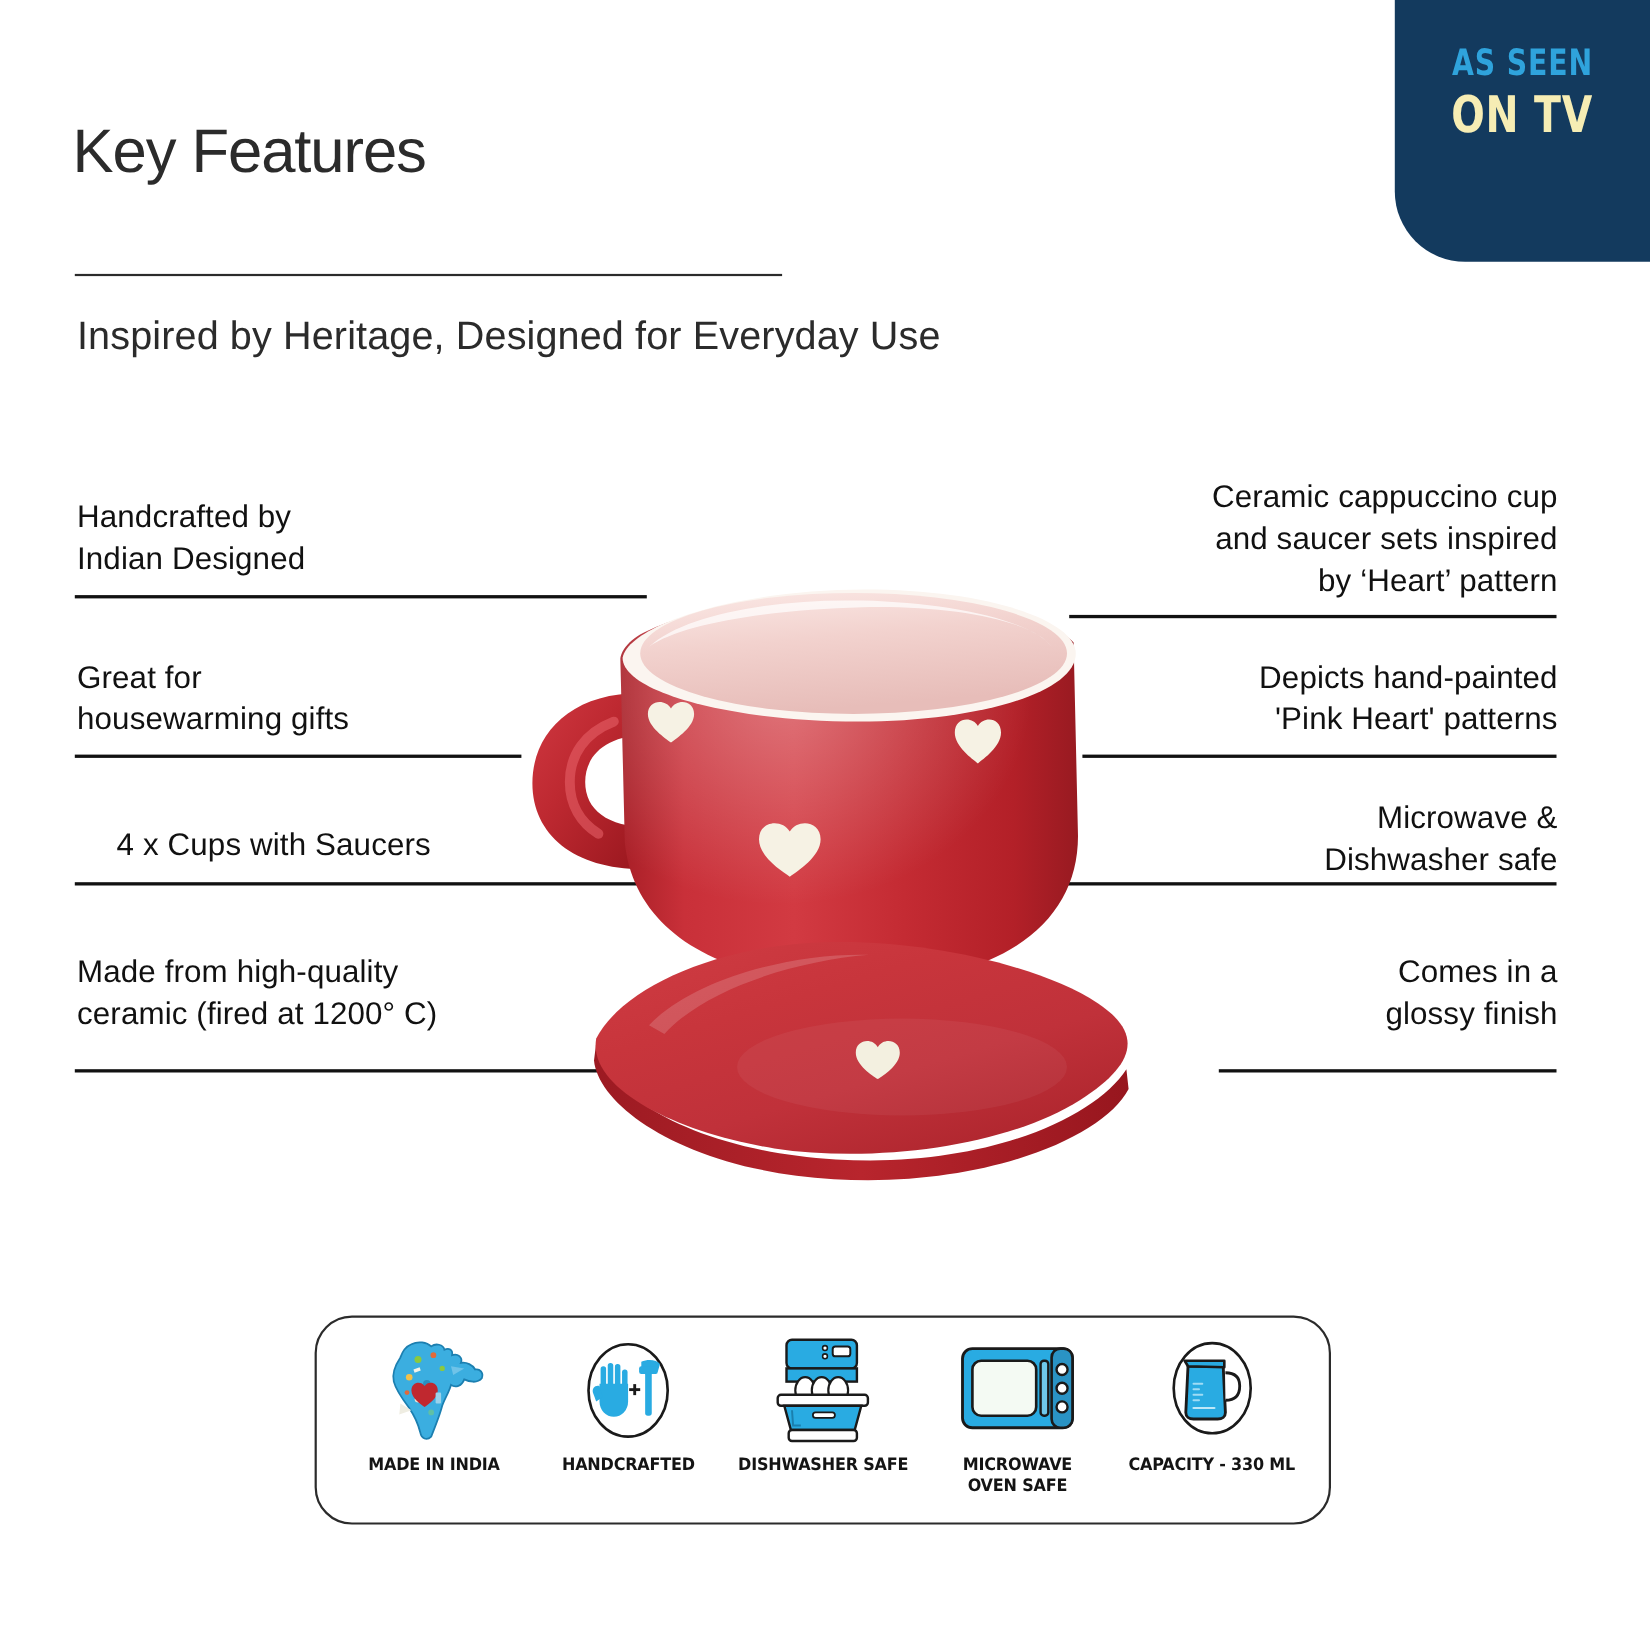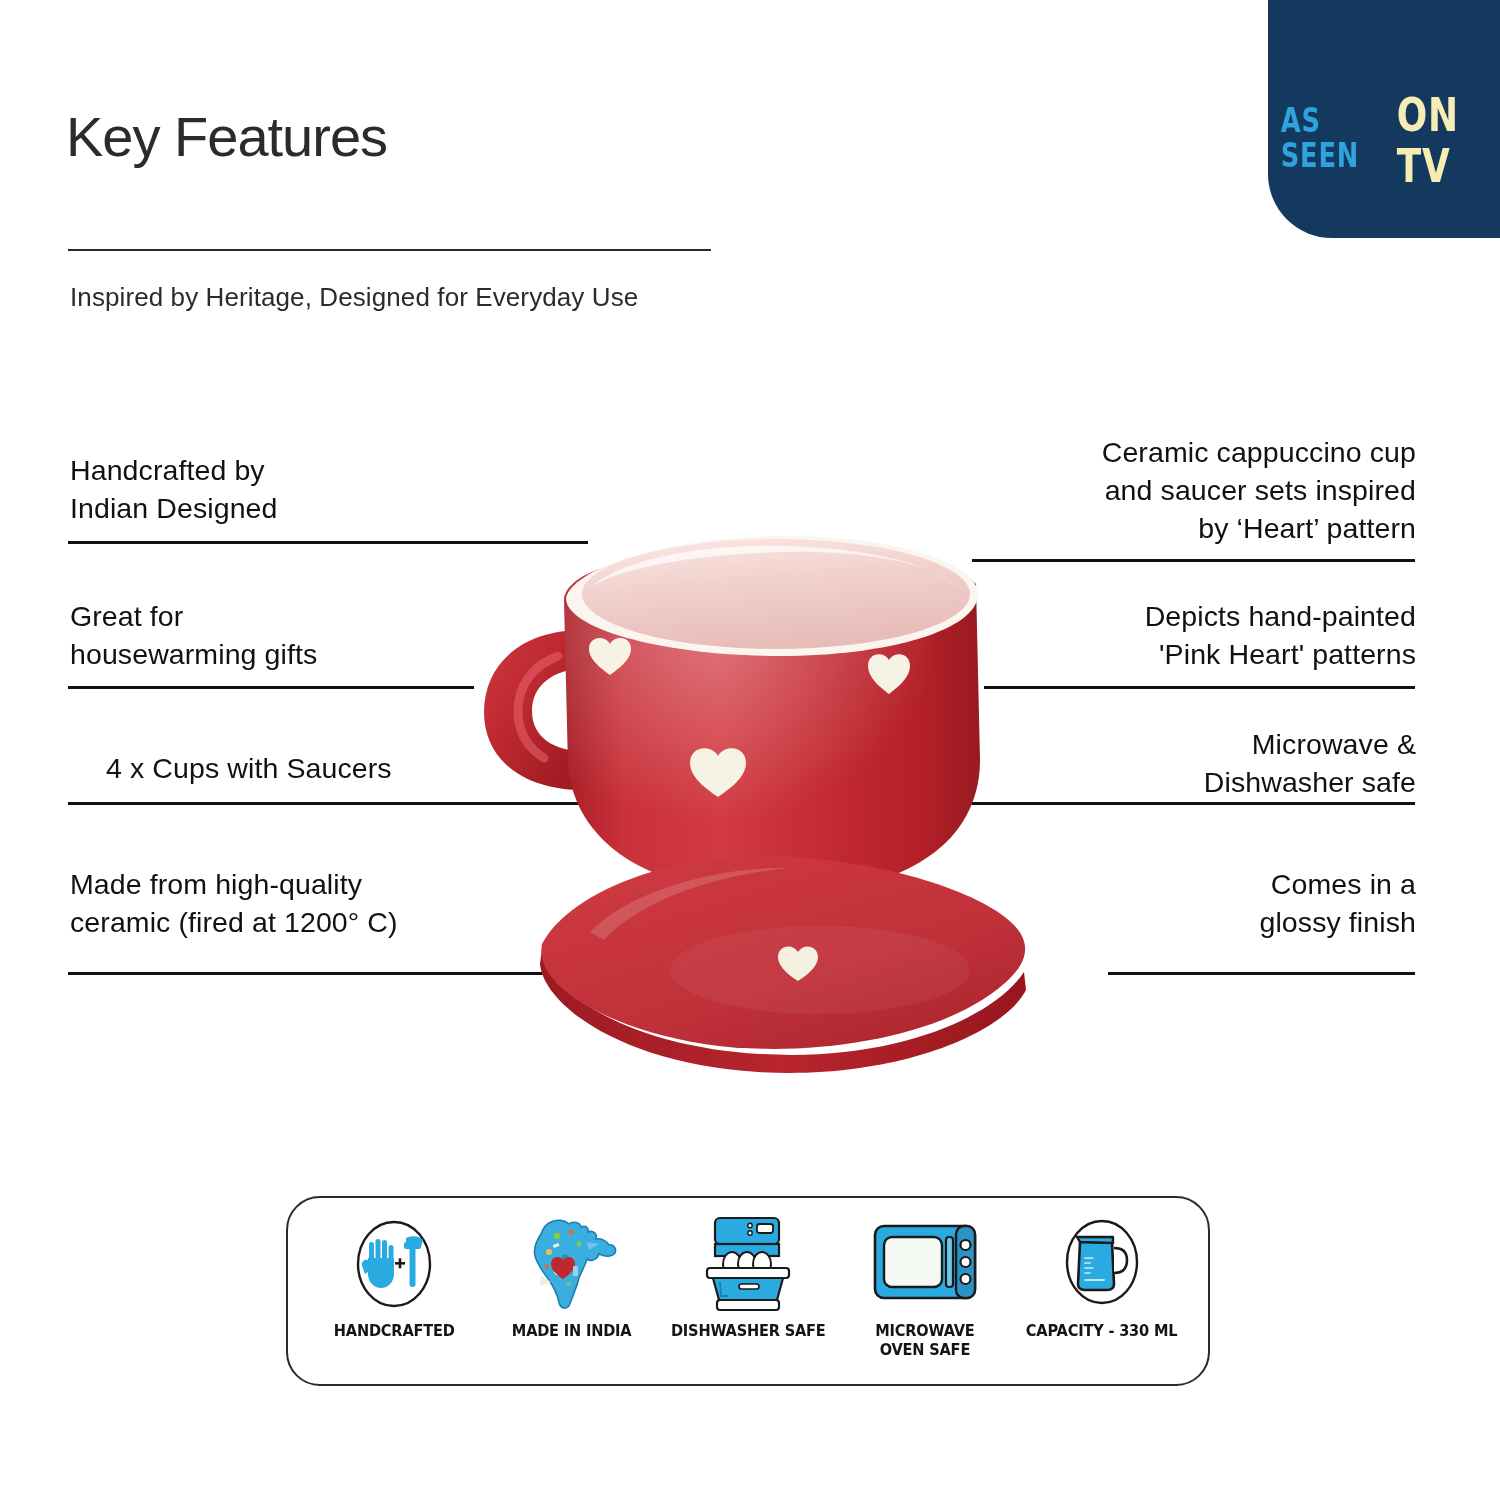--- a/index.html
+++ b/index.html
@@ -22,21 +22,21 @@
   
   .tv-badge {
     position: absolute;
     top: 0;
     right: 0;
     width: 232px;
     height: 238px;
     background: #133A5E;
     border-bottom-left-radius: 64px;
     display: flex;
-    flex-direction: row;
+    flex-direction: column;
     align-items: center;
     justify-content: flex-start;
     padding-top: 40px;
   }
   .tv-badge .line1 {
     color: #2FA3DC;
     font-family: "DejaVu Sans", sans-serif;
     font-weight: bold;
     font-size: 33px;
     letter-spacing: 1px;
@@ -70,21 +70,21 @@
     left: 68px;
     top: 249px;
     width: 643px;
     height: 2px;
     background: #2B2B2B;
   }
   .subtitle {
     position: absolute;
     left: 70px;
     top: 278px;
-    font-size: 26px;
+    font-size: 36px;
     color: #2B2B2B;
     line-height: 1.48;
     letter-spacing: 0.1px;
   }
 
   
   .feature {
     position: absolute;
     font-size: 28.5px;
     color: #111111;
@@ -313,49 +313,20 @@
       <ellipse cx="300" cy="130" rx="150" ry="44" fill="#FFFFFF" fill-opacity="0.05"></ellipse>
 
       <path d="M278 112 c -5 -9, -20 -7, -20 5 c 0 11, 15 21, 20 24 c 5 -3, 20 -13, 20 -24 c 0 -12, -15 -14, -20 -5 z" fill="#F3F0E0"></path>
     </svg>
   </div>
 
   <div class="icon-strip">
 
     <div class="icon-cell">
       <div class="icon-art">
-        <svg width="100" height="100" viewBox="0 0 100 100">
-          <ellipse cx="50" cy="50" rx="36" ry="42" fill="#FFFFFF" stroke="#1A1A1A" stroke-width="2.4"></ellipse>
-
-          <g fill="#29ABE2">
-            <rect x="25" y="28" width="5" height="22" rx="2.4"></rect>
-            <rect x="31.5" y="25" width="5" height="25" rx="2.4"></rect>
-            <rect x="38" y="26" width="5" height="24" rx="2.4"></rect>
-            <rect x="44.5" y="31" width="5" height="19" rx="2.4"></rect>
-            <path d="M24 44 h 26 v 16 c 0 8 -6 14 -13 14 c -7 0 -13 -6 -13 -14 z"></path>
-            <path d="M24 46 c -4 -1 -7 2 -6 6 l 3 8 l 6 -4 z"></path>
-          </g>
-
-          <g fill="#1A1A1A">
-            <rect x="51" y="48" width="10" height="2.6"></rect>
-            <rect x="54.7" y="44.3" width="2.6" height="10"></rect>
-          </g>
-
-          <g fill="#29ABE2">
-            <path d="M62 24 c 6 -3 14 -2 17 2 l -2 7 c -5 -3 -11 -3 -15 -1 z"></path>
-            <rect x="60" y="28" width="17" height="7" rx="2"></rect>
-            <rect x="65.5" y="33" width="6" height="40" rx="2.4"></rect>
-          </g>
-        </svg>
-      </div>
-      <div class="icon-label">HANDCRAFTED</div>
-    </div>
-
-    <div class="icon-cell">
-      <div class="icon-art">
         <svg width="96" height="100" viewBox="0 0 96 100">
           <path d="M28 8 C 34 5, 42 6, 46 10 C 50 7, 57 8, 58 13 C 62 11, 66 13, 65 18
                    C 70 16, 75 20, 73 25 C 78 24, 84 27, 86 31 C 90 30, 94 34, 92 39
                    C 88 44, 80 42, 76 40 C 74 46, 68 48, 64 45 C 62 52, 58 58, 56 64
                    C 54 72, 50 82, 46 92 C 42 96, 37 94, 36 88 C 34 80, 30 72, 26 66
                    C 20 58, 14 50, 12 42 C 10 34, 14 26, 18 20 C 20 14, 23 10, 28 8 Z" fill="#3BAEE0" stroke="#1C7FB0" stroke-width="1.6"></path>
           <circle cx="34" cy="22" r="3.2" fill="#8BC93F"></circle>
           <circle cx="48" cy="18" r="2.6" fill="#E06A3A"></circle>
           <circle cx="26" cy="38" r="3" fill="#F2C14A"></circle>
           <circle cx="42" cy="44" r="3.4" fill="#2A8FBF"></circle>
@@ -368,20 +339,49 @@
           <rect x="50" y="52" width="5" height="10" rx="1" fill="#9AD2EC"></rect>
           <path d="M18 62 l 10 6 l -11 4 z" fill="#EFEDE2"></path>
           <path d="M64 28 l 12 2 l -10 6 z" fill="#6FC3E8"></path>
         </svg>
       </div>
       <div class="icon-label">MADE IN INDIA</div>
     </div>
 
     <div class="icon-cell">
       <div class="icon-art">
+        <svg width="100" height="100" viewBox="0 0 100 100">
+          <ellipse cx="50" cy="50" rx="36" ry="42" fill="#FFFFFF" stroke="#1A1A1A" stroke-width="2.4"></ellipse>
+
+          <g fill="#29ABE2">
+            <rect x="25" y="28" width="5" height="22" rx="2.4"></rect>
+            <rect x="31.5" y="25" width="5" height="25" rx="2.4"></rect>
+            <rect x="38" y="26" width="5" height="24" rx="2.4"></rect>
+            <rect x="44.5" y="31" width="5" height="19" rx="2.4"></rect>
+            <path d="M24 44 h 26 v 16 c 0 8 -6 14 -13 14 c -7 0 -13 -6 -13 -14 z"></path>
+            <path d="M24 46 c -4 -1 -7 2 -6 6 l 3 8 l 6 -4 z"></path>
+          </g>
+
+          <g fill="#1A1A1A">
+            <rect x="51" y="48" width="10" height="2.6"></rect>
+            <rect x="54.7" y="44.3" width="2.6" height="10"></rect>
+          </g>
+
+          <g fill="#29ABE2">
+            <path d="M62 24 c 6 -3 14 -2 17 2 l -2 7 c -5 -3 -11 -3 -15 -1 z"></path>
+            <rect x="60" y="28" width="17" height="7" rx="2"></rect>
+            <rect x="65.5" y="33" width="6" height="40" rx="2.4"></rect>
+          </g>
+        </svg>
+      </div>
+      <div class="icon-label">HANDCRAFTED</div>
+    </div>
+
+    <div class="icon-cell">
+      <div class="icon-art">
         <svg width="106" height="104" viewBox="0 0 106 104">
 
           <rect x="20" y="6" width="64" height="26" rx="5" fill="#29ABE2" stroke="#1A1A1A" stroke-width="2.2"></rect>
           <rect x="62" y="12" width="16" height="9" rx="2.4" fill="#FFFFFF" stroke="#1A1A1A" stroke-width="1.8"></rect>
           <circle cx="55" cy="13.5" r="2.2" fill="#FFFFFF" stroke="#1A1A1A" stroke-width="1.4"></circle>
           <circle cx="55" cy="21" r="2.2" fill="#FFFFFF" stroke="#1A1A1A" stroke-width="1.4"></circle>
           <rect x="20" y="32" width="64" height="12" fill="#29ABE2" stroke="#1A1A1A" stroke-width="2.2"></rect>
 
           <g fill="#FFFFFF" stroke="#1A1A1A" stroke-width="2">
             <ellipse cx="37" cy="52" rx="9" ry="12"></ellipse>

